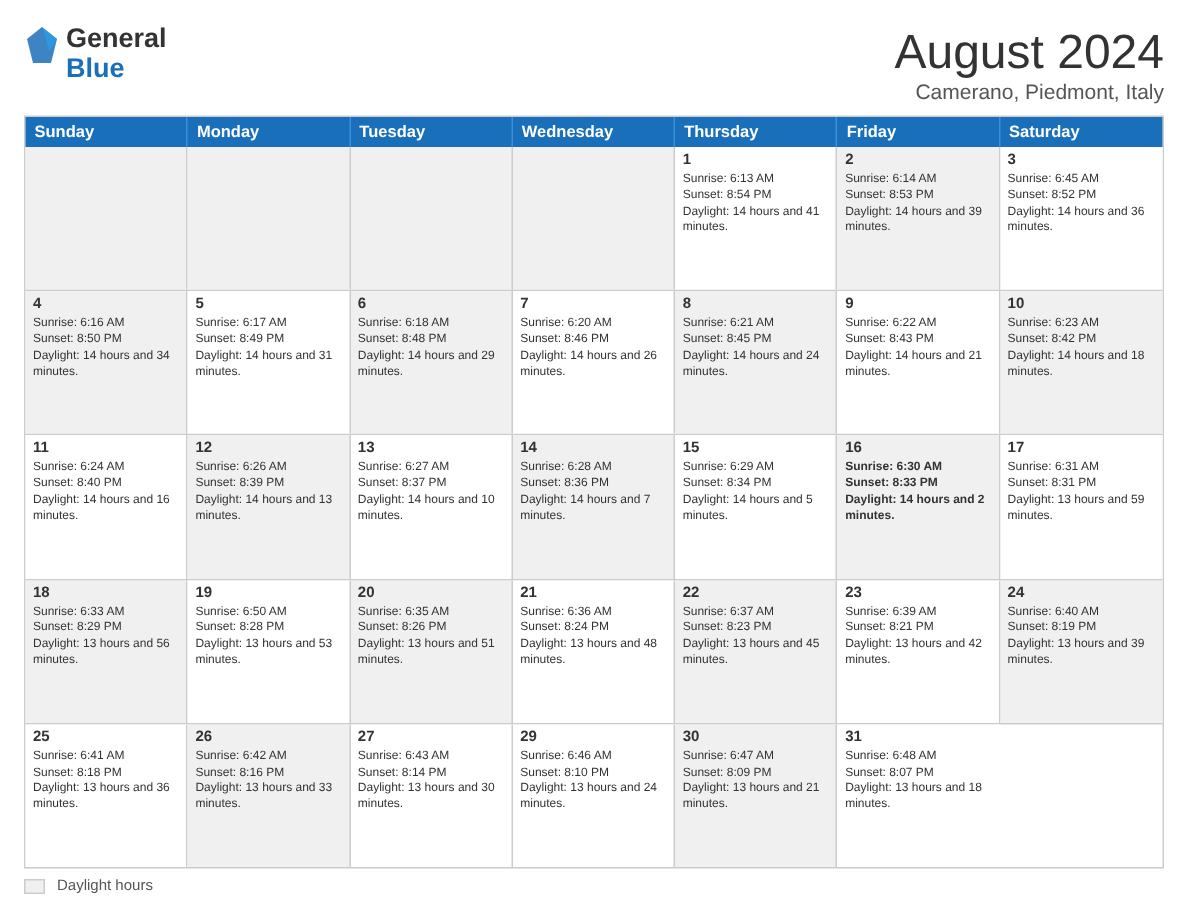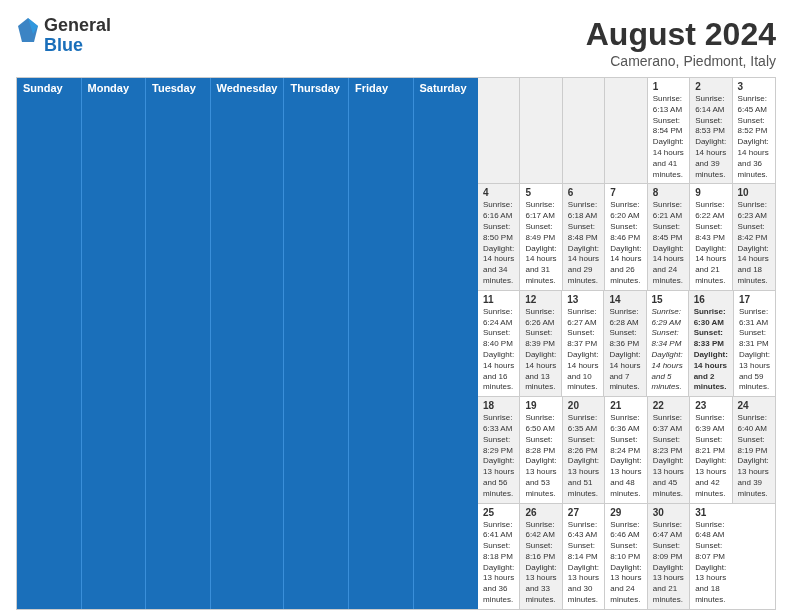--- a/index.html
+++ b/index.html
@@ -37,31 +37,31 @@
     .logo-blue { color: #1a6fba; }
     .logo-icon {
       width: 24px;
       height: 28px;
     }
     .title-block {
       text-align: right;
     }
     .month-year {
       font-size: 32px;
-      font-weight: bold;
+      font-weight: normal;
       color: #333;
     }
     .location {
       font-size: 14px;
       color: #555;
     }
     .calendar {
       flex: 1;
       display: flex;
-      flex-direction: row;
+      flex-direction: column;
       border: 1px solid #ccc;
     }
     .cal-header {
       display: grid;
       grid-template-columns: repeat(7, 1fr);
       background: #1a6fba;
     }
     .cal-header-cell {
       color: #fff;
       font-size: 11px;
@@ -240,21 +240,21 @@
 Daylight: 14 hours and 10 minutes.</div>
           </div>
           <div class="cal-cell shaded">
             <div class="day-num">14</div>
             <div class="cell-text" style="white-space: pre-line;">Sunrise: 6:28 AM
 Sunset: 8:36 PM
 Daylight: 14 hours and 7 minutes.</div>
           </div>
           <div class="cal-cell">
             <div class="day-num">15</div>
-            <div class="cell-text" style="white-space: pre-line; font-style: italic;">Sunrise: 6:29 AM
+            <div class="cell-text" style="white-space: pre-line;">Sunrise: 6:29 AM
 Sunset: 8:34 PM
 Daylight: 14 hours and 5 minutes.</div>
           </div>
           <div class="cal-cell shaded">
             <div class="day-num">16</div>
             <div class="cell-text" style="white-space: pre-line; font-weight: bold;">Sunrise: 6:30 AM
 Sunset: 8:33 PM
 Daylight: 14 hours and 2 minutes.</div>
           </div>
           <div class="cal-cell">

